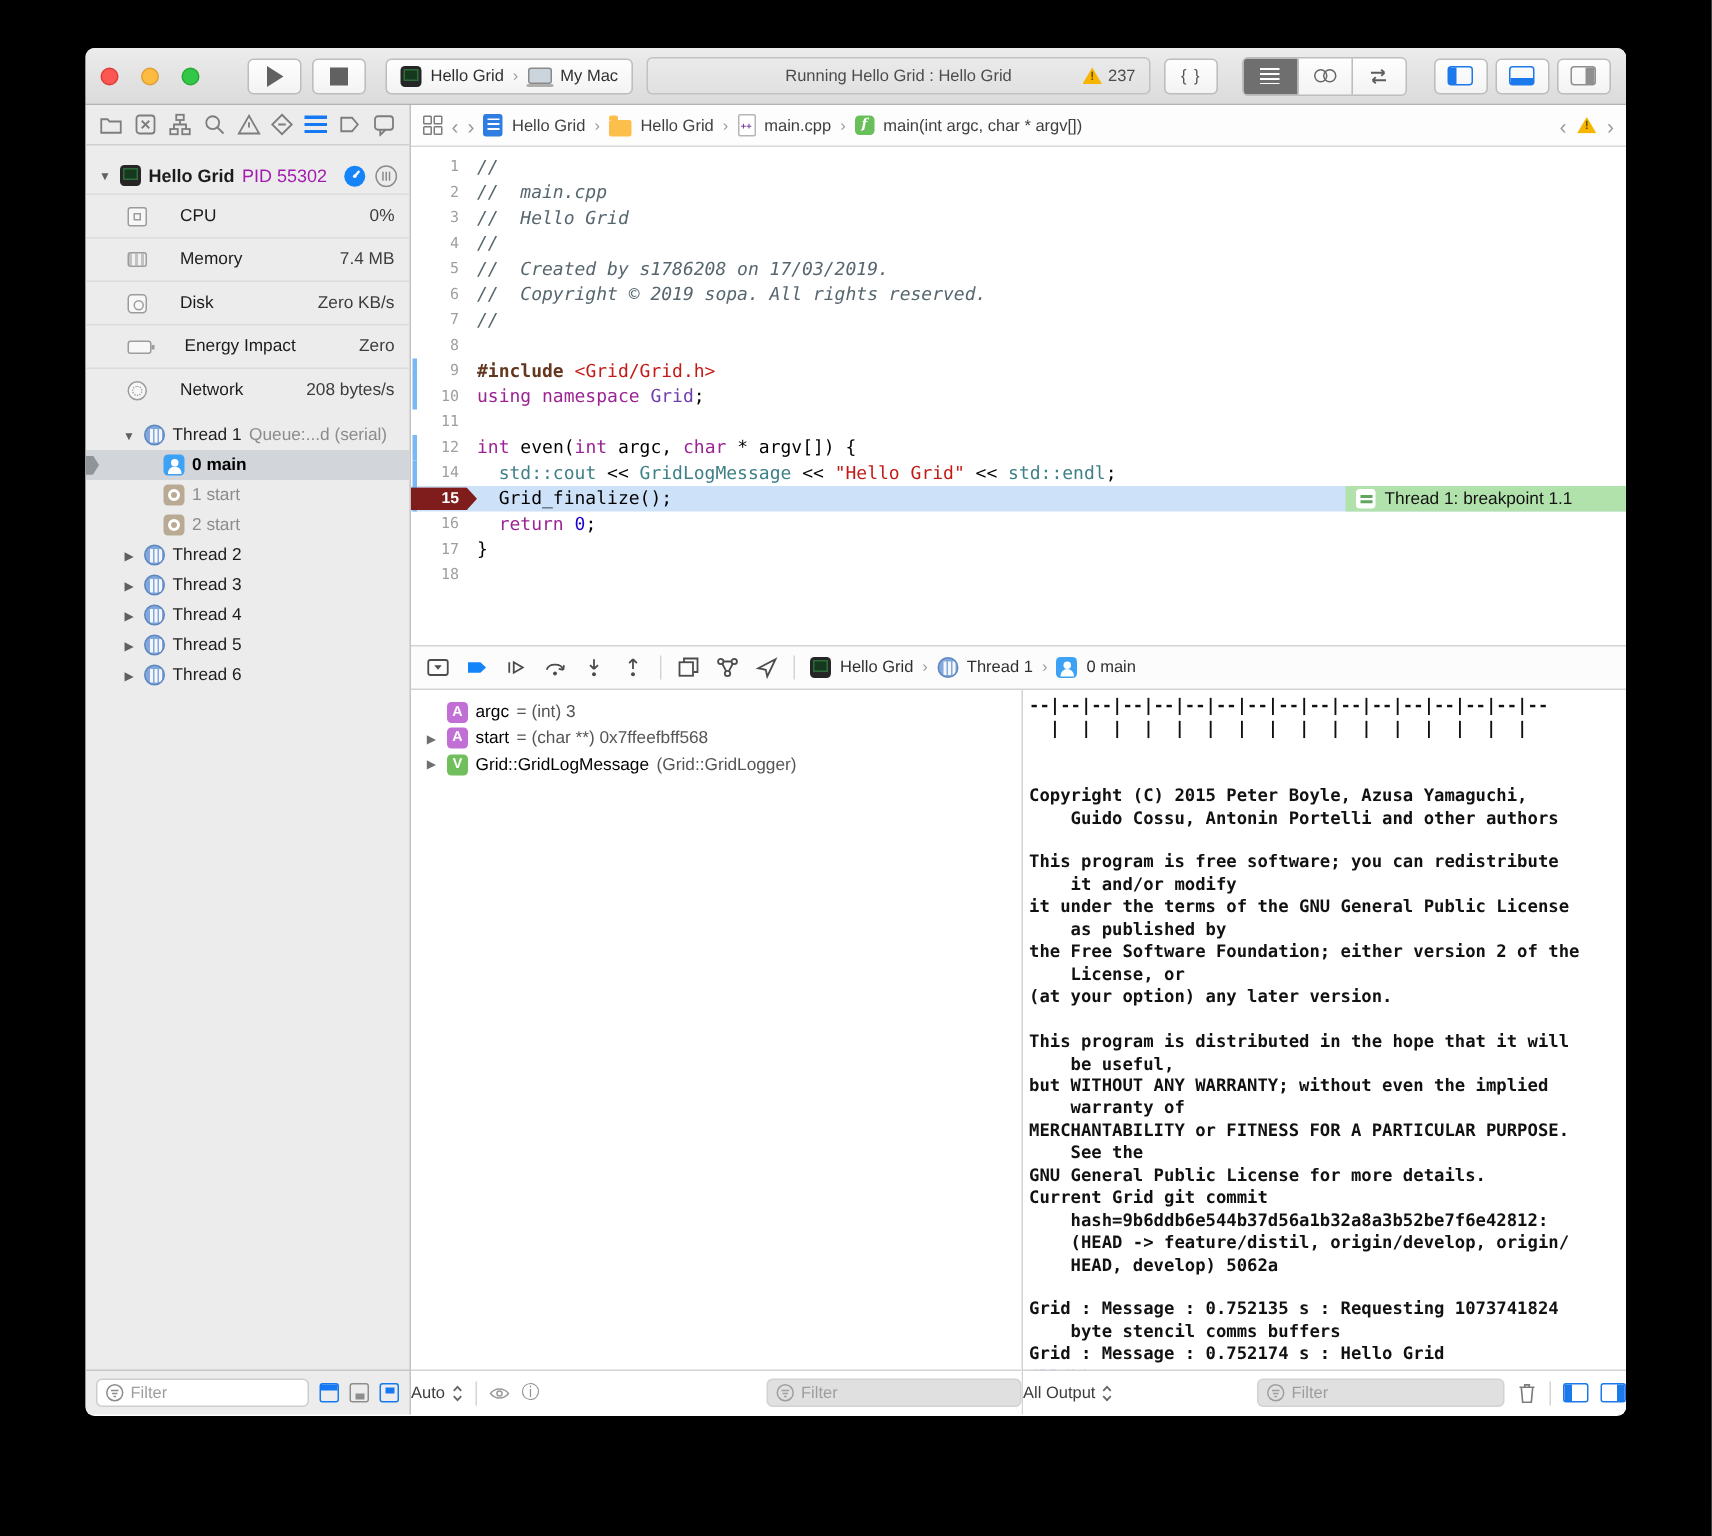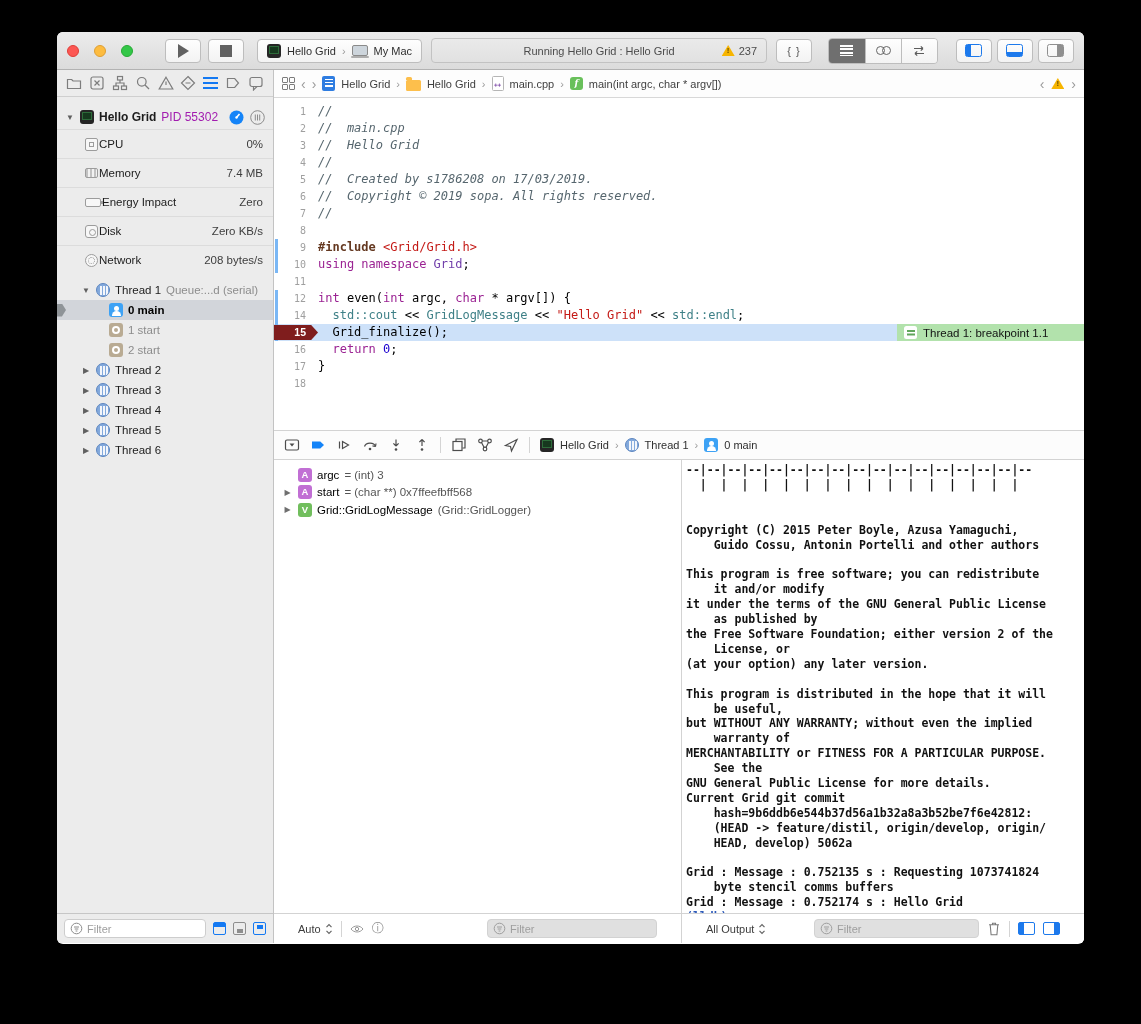--- a/index.html
+++ b/index.html
@@ -54,21 +54,21 @@
   .navigator{width:217px;flex:none;background:#ececec;border-right:1px solid #c3c3c3;display:flex;flex-direction:column}
   .nav-iconbar{height:27px;flex:none;border-bottom:1px solid #cfcfcf;display:flex;align-items:center;justify-content:space-between;padding:0 9px}
   .nav-iconbar svg{stroke:#7d7d7d;fill:none;stroke-width:1.2}
   .dbg-bars{width:15px;height:12px;background:repeating-linear-gradient(#1479f2 0 2.4px,transparent 2.4px 4.8px)}
   .nav-content{flex:1;overflow:hidden;font-size:11.5px;color:#1c1c1c;padding-top:8px}
   .proc-row{height:24px;display:flex;align-items:center;gap:5px;padding:0 8px}
   .disc{width:10px;font-size:8px;color:#606060;text-align:center;flex:none}
   .proc-name{font-weight:700;font-size:12px}
   .proc-pid{color:#a21caf;font-size:12px}
   .proc-icons{margin-left:auto;display:flex;gap:6px;align-items:center}
-  .gauge-row{height:29px;display:flex;align-items:center;gap:1px;padding:0 10px 0 28px;border-top:1px solid #dcdcdc}
+  .gauge-row{height:29px;display:flex;align-items:center;gap:22px;padding:0 10px 0 28px;border-top:1px solid #dcdcdc}
   .gauge-value{margin-left:auto;color:#3d3d3d}
   .gicon{width:13px;height:13px;border:1px solid #9c9c9c;border-radius:2px;background:#f7f7f7;position:relative;flex:none}
   .gicon.cpu::after{content:"";position:absolute;left:3px;top:3px;right:3px;bottom:3px;border:1px solid #9c9c9c}
   .gicon.memory{height:10px;background:repeating-linear-gradient(90deg,#c2c2c2 0 2px,#f2f2f2 2px 4px)}
   .gicon.energy{width:16px;height:9px}.gicon.energy::after{content:"";position:absolute;right:-3px;top:2px;width:2px;height:3px;background:#9c9c9c}
   .gicon.disk{border-radius:3px}.gicon.disk::after{content:"";position:absolute;left:3px;top:3px;width:5px;height:5px;border:1px solid #9c9c9c;border-radius:50%}
   .gicon.network{border-radius:50%}.gicon.network::after{content:"";position:absolute;left:2px;top:2px;right:2px;bottom:2px;border:1px dotted #9c9c9c;border-radius:50%}
   .threads{margin-top:6px}
   .t-row{height:20px;display:flex;align-items:center;gap:5px;padding-left:24px}
   .t-detail{color:#8c8c8c}
@@ -119,21 +119,21 @@
   .pane-body{flex:1;overflow:hidden}
   .var-row{height:17.5px;display:flex;align-items:center;gap:5px;padding-left:8px;font-size:11.5px}
   .vars-pane .pane-body{padding-top:6px}
   .vdisc{width:11px;text-align:center;font-size:8px;color:#6f6f6f;flex:none}
   .vbadge{width:14px;height:14px;border-radius:3px;color:#fff;font:700 9.5px/14px "Liberation Sans",sans-serif;text-align:center;flex:none}
   .vbadge.a{background:#c16fd4}.vbadge.v{background:#71be5d}
   .vname{font-weight:400;color:#000}
   .vval{color:#555}
   #console-pre{margin:0;padding:3px 0 0 4px;font:700 11.5px/14.9px "DejaVu Sans Mono",monospace;color:#111;white-space:pre}
   .lldb{color:#2e5bba}
-  .pane-bottom{height:30px;flex:none;border-top:1px solid #d3d3d3;display:flex;align-items:center;padding:0 24px;gap:8px;background:#fff;font-size:11px;color:#3c3c3c}
+  .pane-bottom{height:30px;flex:none;border-top:1px solid #d3d3d3;display:flex;align-items:center;padding:0 0;gap:8px;background:#fff;font-size:11px;color:#3c3c3c}
   .popup{display:flex;align-items:center;gap:4px}
   .pane-bottom svg{flex:none}
   .gray-ic{color:#8e8e8e;font-size:12px}
   .ctog{width:17px;height:13px;border:1.5px solid #1c79ec;border-radius:2px;position:relative;flex:none}
   .ctog.l::after{content:"";position:absolute;left:0;top:0;bottom:0;width:5px;background:#1c79ec}
   .ctog.r::after{content:"";position:absolute;right:0;top:0;bottom:0;width:5px;background:#1c79ec}
 </style>
 </head>
 <body>
 
@@ -259,28 +259,28 @@
      <span class="gicon cpu"></span>
      <span>CPU</span>
      <span class="gauge-value">0%</span>
    </div>
             <div class="gauge-row">
      <span class="gicon memory"></span>
      <span>Memory</span>
      <span class="gauge-value">7.4 MB</span>
    </div>
             <div class="gauge-row">
+     <span class="gicon disk"></span>
+     <span>Disk</span>
+     <span class="gauge-value">Zero KB/s</span>
+   </div>
+            <div class="gauge-row">
      <span class="gicon energy"></span>
      <span>Energy Impact</span>
      <span class="gauge-value">Zero</span>
-   </div>
-            <div class="gauge-row">
-     <span class="gicon disk"></span>
-     <span>Disk</span>
-     <span class="gauge-value">Zero KB/s</span>
    </div>
             <div class="gauge-row">
      <span class="gicon network"></span>
      <span>Network</span>
      <span class="gauge-value">208 bytes/s</span>
    </div>
           </div>
         <div class="threads" id="thread-list">
             <div class="t-row">
      <span class="disc">▼</span>

